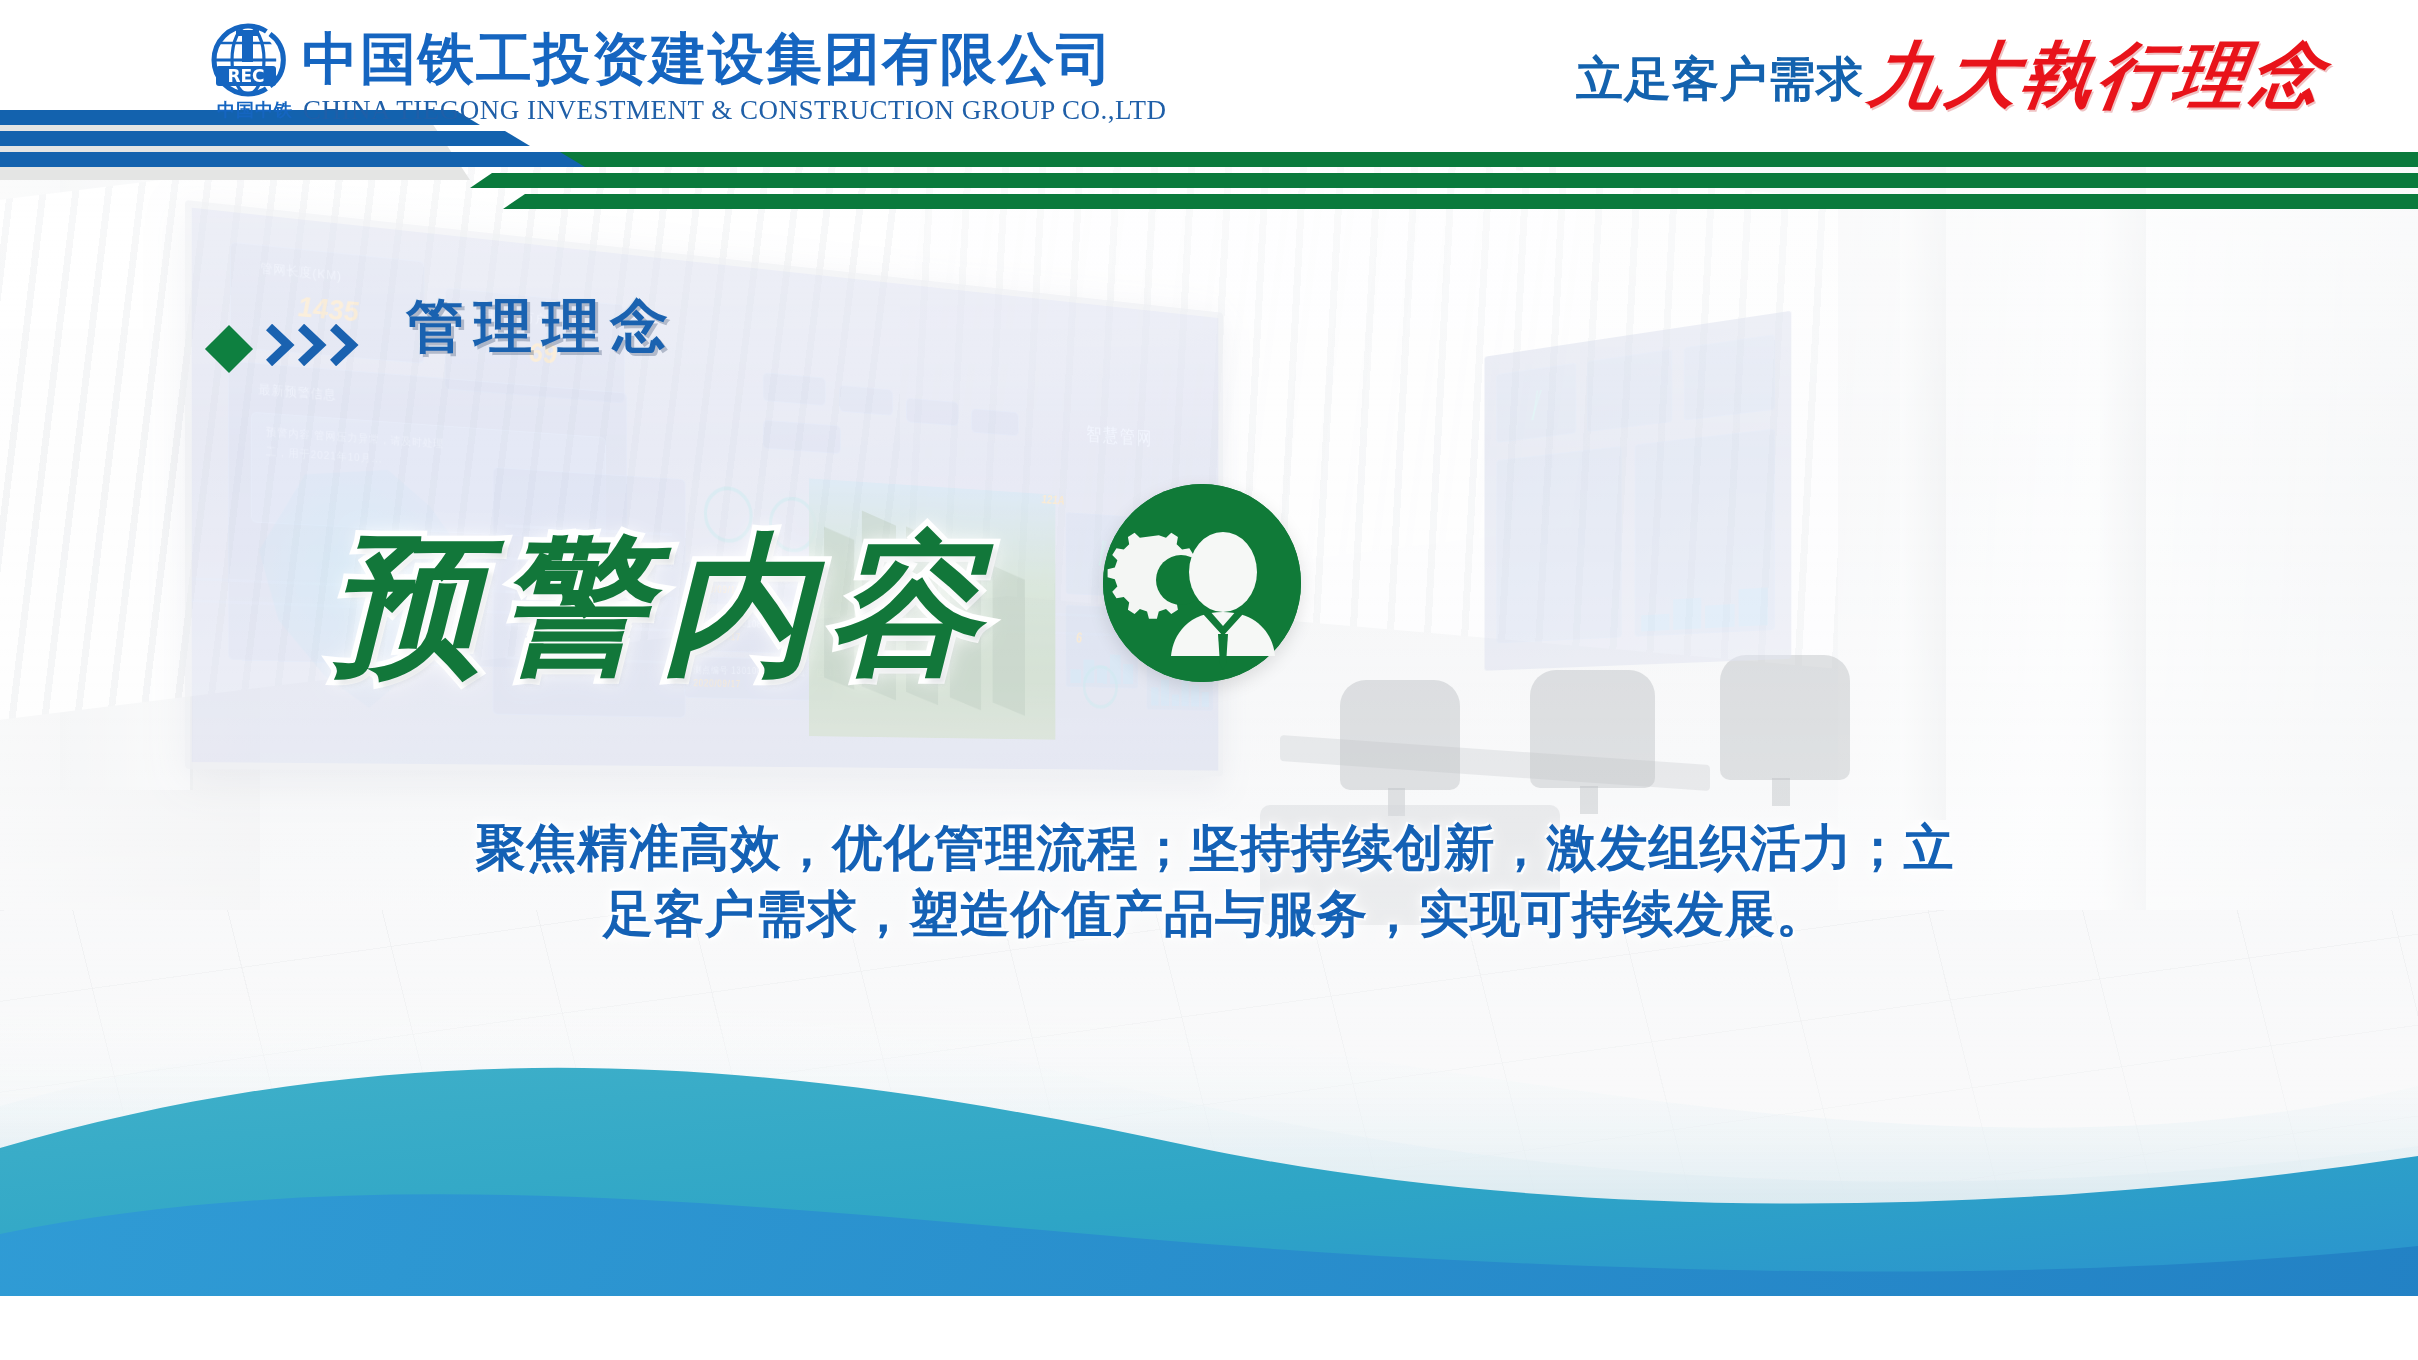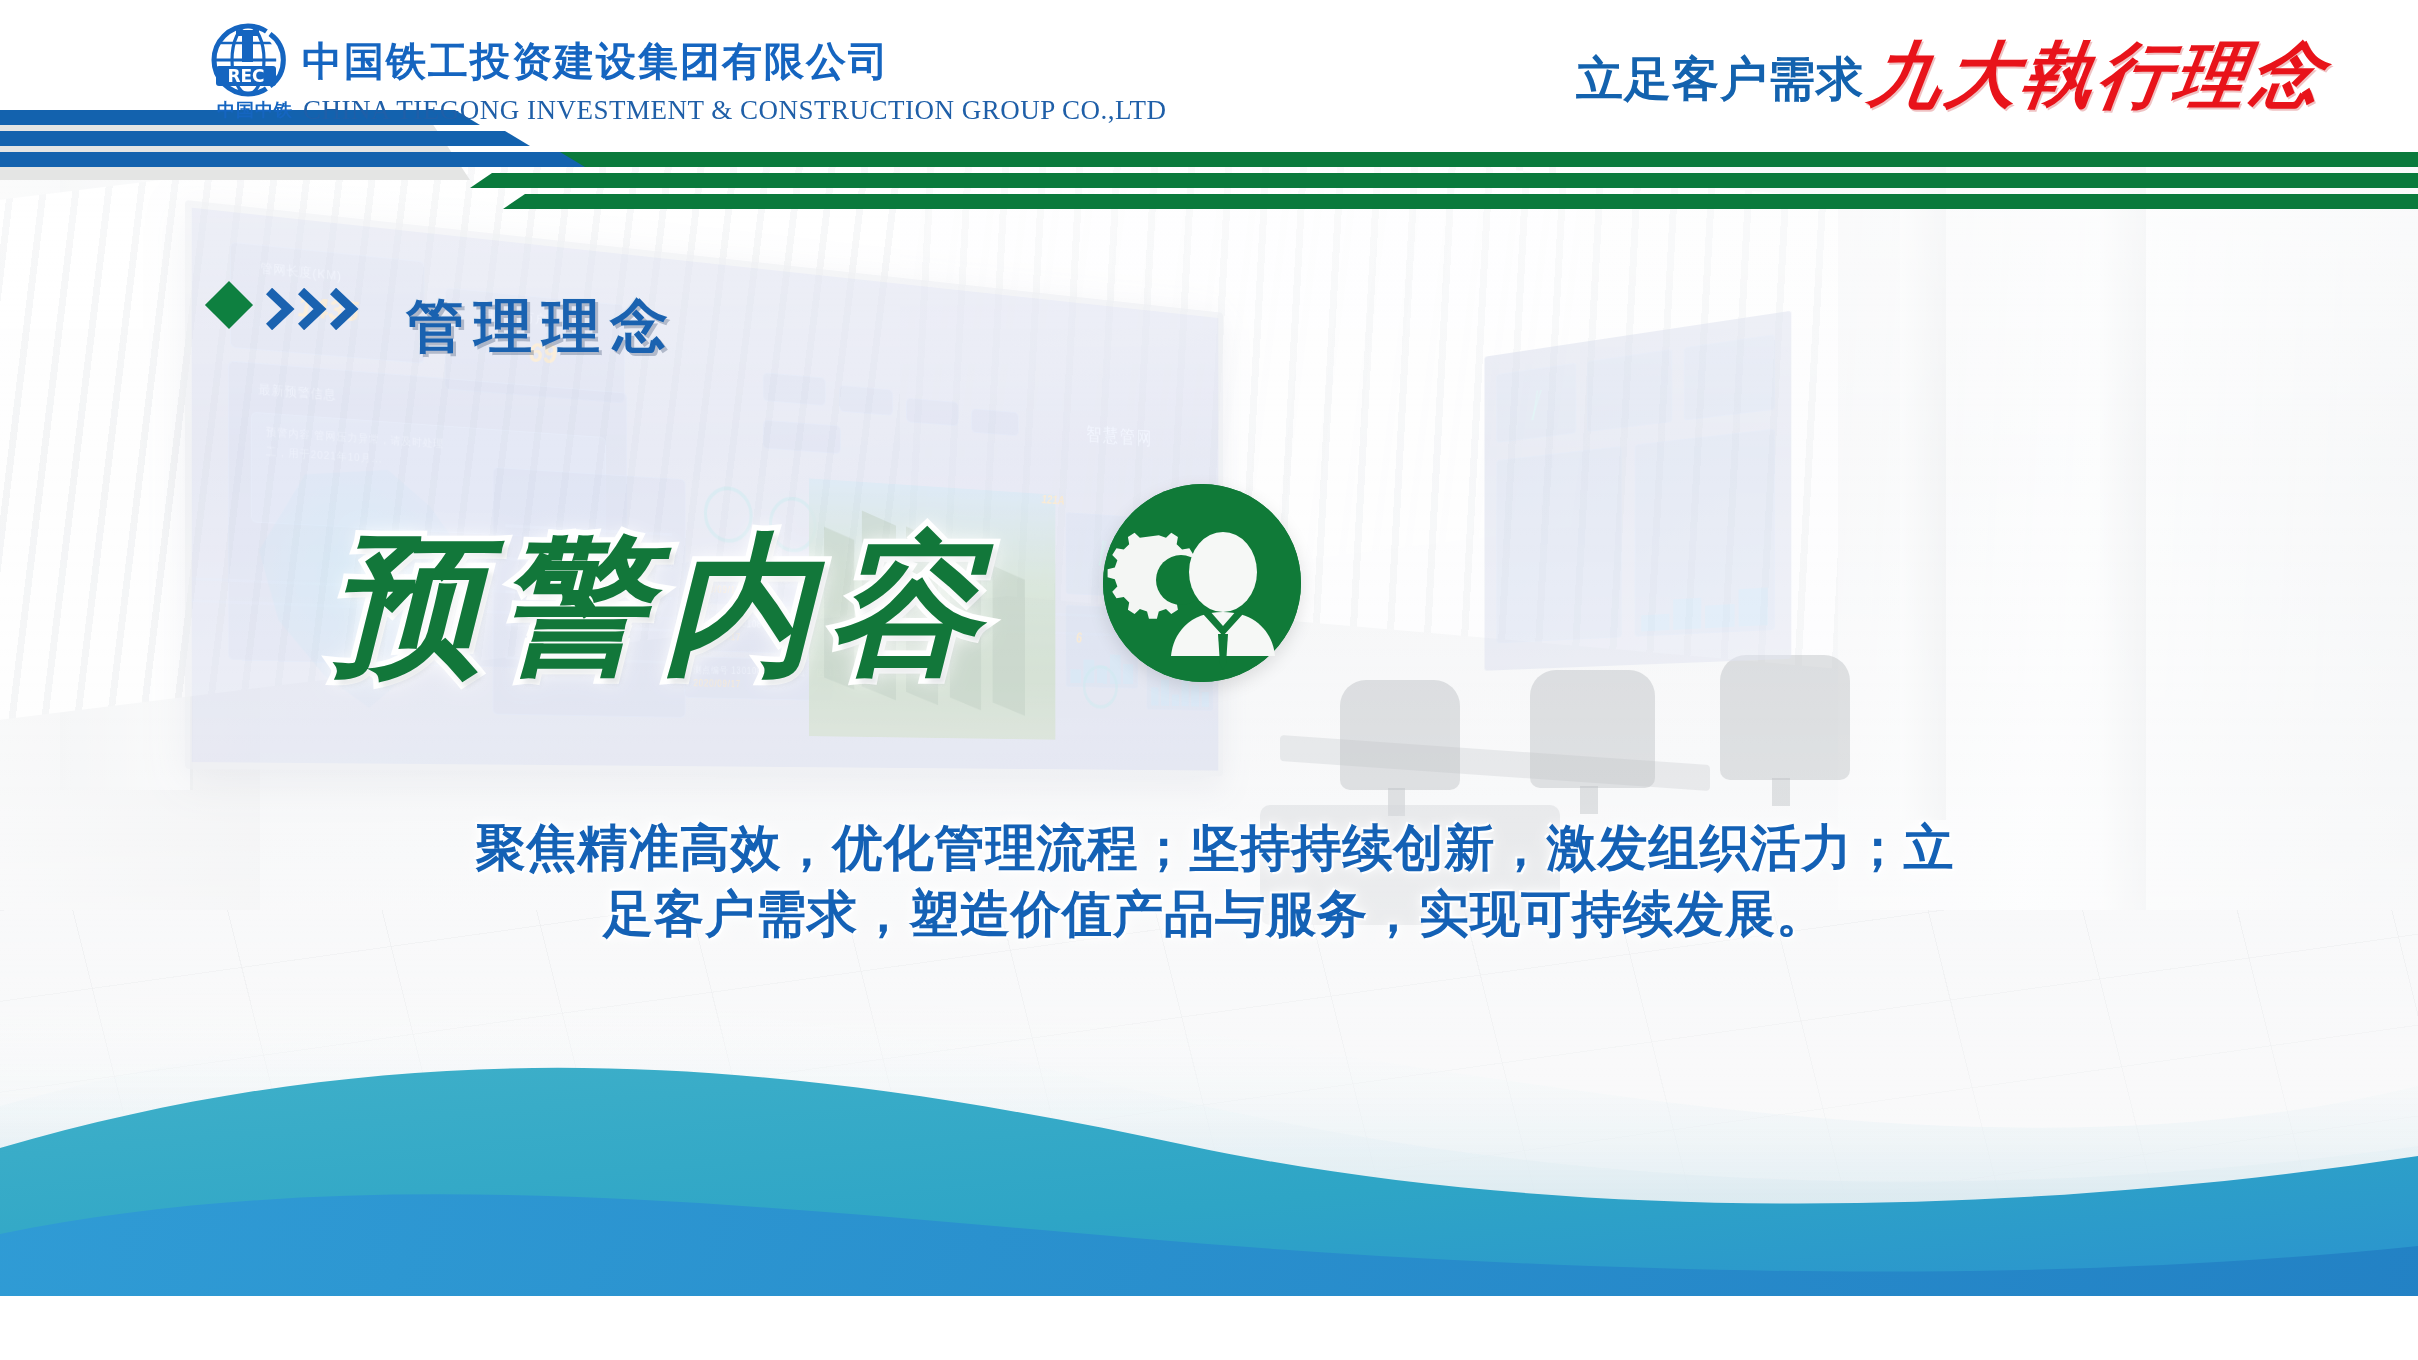--- a/index.html
+++ b/index.html
@@ -83,33 +83,33 @@
   .gstripe{position:absolute;height:15px;background:#0a7a3c;}
   .gstripe.g1{left:438px;top:152px;right:0;clip-path:polygon(22px 0,100% 0,100% 15px,0 15px);}
   .gstripe.g2{left:470px;top:173px;right:0;clip-path:polygon(22px 0,100% 0,100% 15px,0 15px);}
   .gstripe.g3{left:503px;top:194px;right:0;clip-path:polygon(22px 0,100% 0,100% 15px,0 15px);}
   .hdr-white{position:absolute;left:0;top:0;width:2418px;height:110px;background:#fff;}
 
   .logo-wrap{position:absolute;left:196px;top:22px;width:120px;height:110px;}
   .logo-mark{position:absolute;left:10px;top:0;width:92px;height:76px;}
   .logo-cn{position:absolute;left:0;top:76px;width:118px;text-align:center;color:#1565c0;
            font-size:18px;font-weight:bold;letter-spacing:1px;font-family:"DejaVu Sans",sans-serif;}
-  .co-zh{position:absolute;left:302px;top:34px;color:#1565c0;font-size:40px;font-weight:bold;
+  .co-zh{position:absolute;left:302px;top:22px;color:#1565c0;font-size:56px;font-weight:bold;
          letter-spacing:2px;font-family:"DejaVu Sans",sans-serif;white-space:nowrap;}
   .co-en{position:absolute;left:303px;top:95px;color:#1f5fa8;font-size:27px;letter-spacing:.5px;
          font-family:"Liberation Serif","DejaVu Serif",serif;white-space:nowrap;}
 
   .tag-zh{position:absolute;left:1576px;top:48px;color:#1362ae;font-size:47px;font-weight:bold;
          letter-spacing:1px;font-family:"DejaVu Sans",sans-serif;white-space:nowrap;}
   .tag-red{position:absolute;left:1870px;top:28px;color:#e8131a;font-size:72px;font-weight:bold;
          font-style:italic;letter-spacing:4px;font-family:"DejaVu Serif",serif;white-space:nowrap;
          transform:skewX(-8deg);text-shadow:2px 2px 0 rgba(190,10,15,.25);}
 
   
-  .sec{position:absolute;left:212px;top:288px;display:flex;align-items:flex-start;gap:24px;z-index:25;}
+  .sec{position:absolute;left:212px;top:288px;display:flex;align-items:flex-end;gap:24px;z-index:25;}
   .diamond{width:34px;height:34px;background:#0e8040;transform:rotate(45deg);}
   .chevs{display:flex;gap:2px;margin-left:-4px;}
   .sec-title{margin-left:22px;color:#1a62b0;font-size:58px;font-weight:bold;letter-spacing:10px;
      font-family:"DejaVu Sans",sans-serif;
      text-shadow:3px 3px 0 rgba(70,90,120,.35), -1px -1px 0 #dfe7f2;}
 
   
   .calli{position:absolute;top:505px;font-size:152px;font-weight:bold;color:#12773a;
      font-family:"DejaVu Serif","Liberation Serif",serif;letter-spacing:14px;white-space:nowrap;
      font-style:italic;z-index:26;

